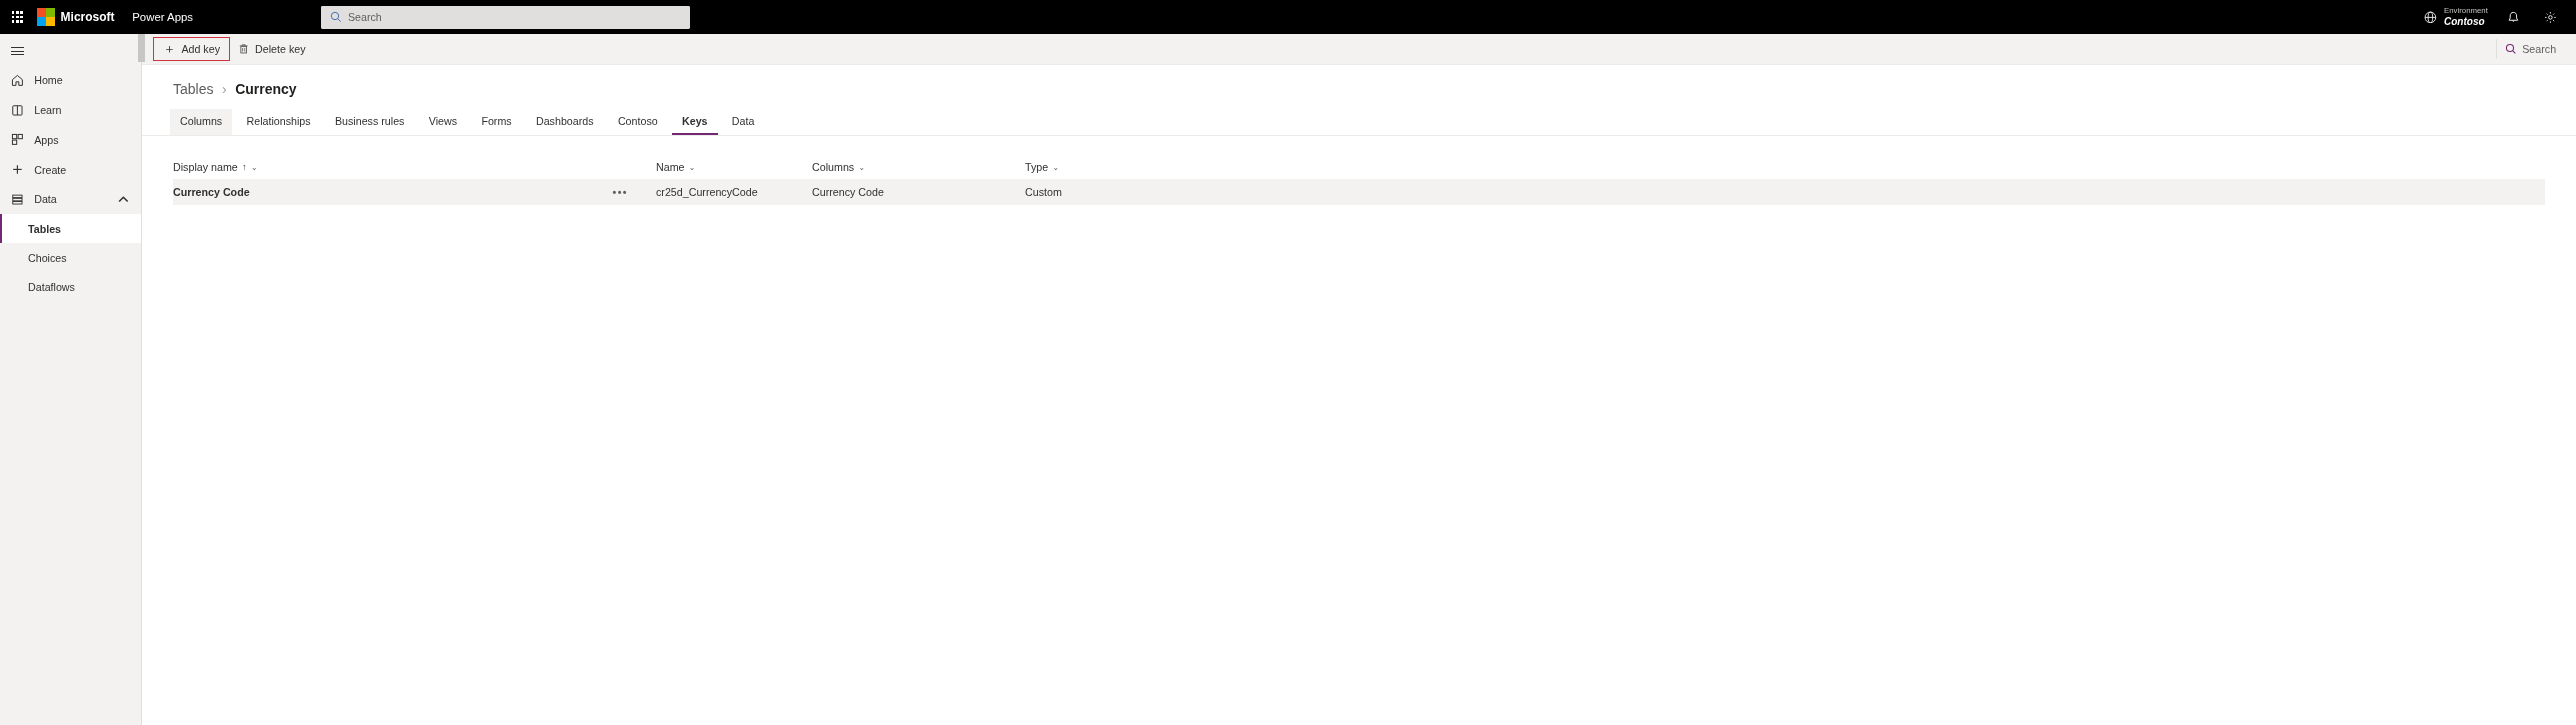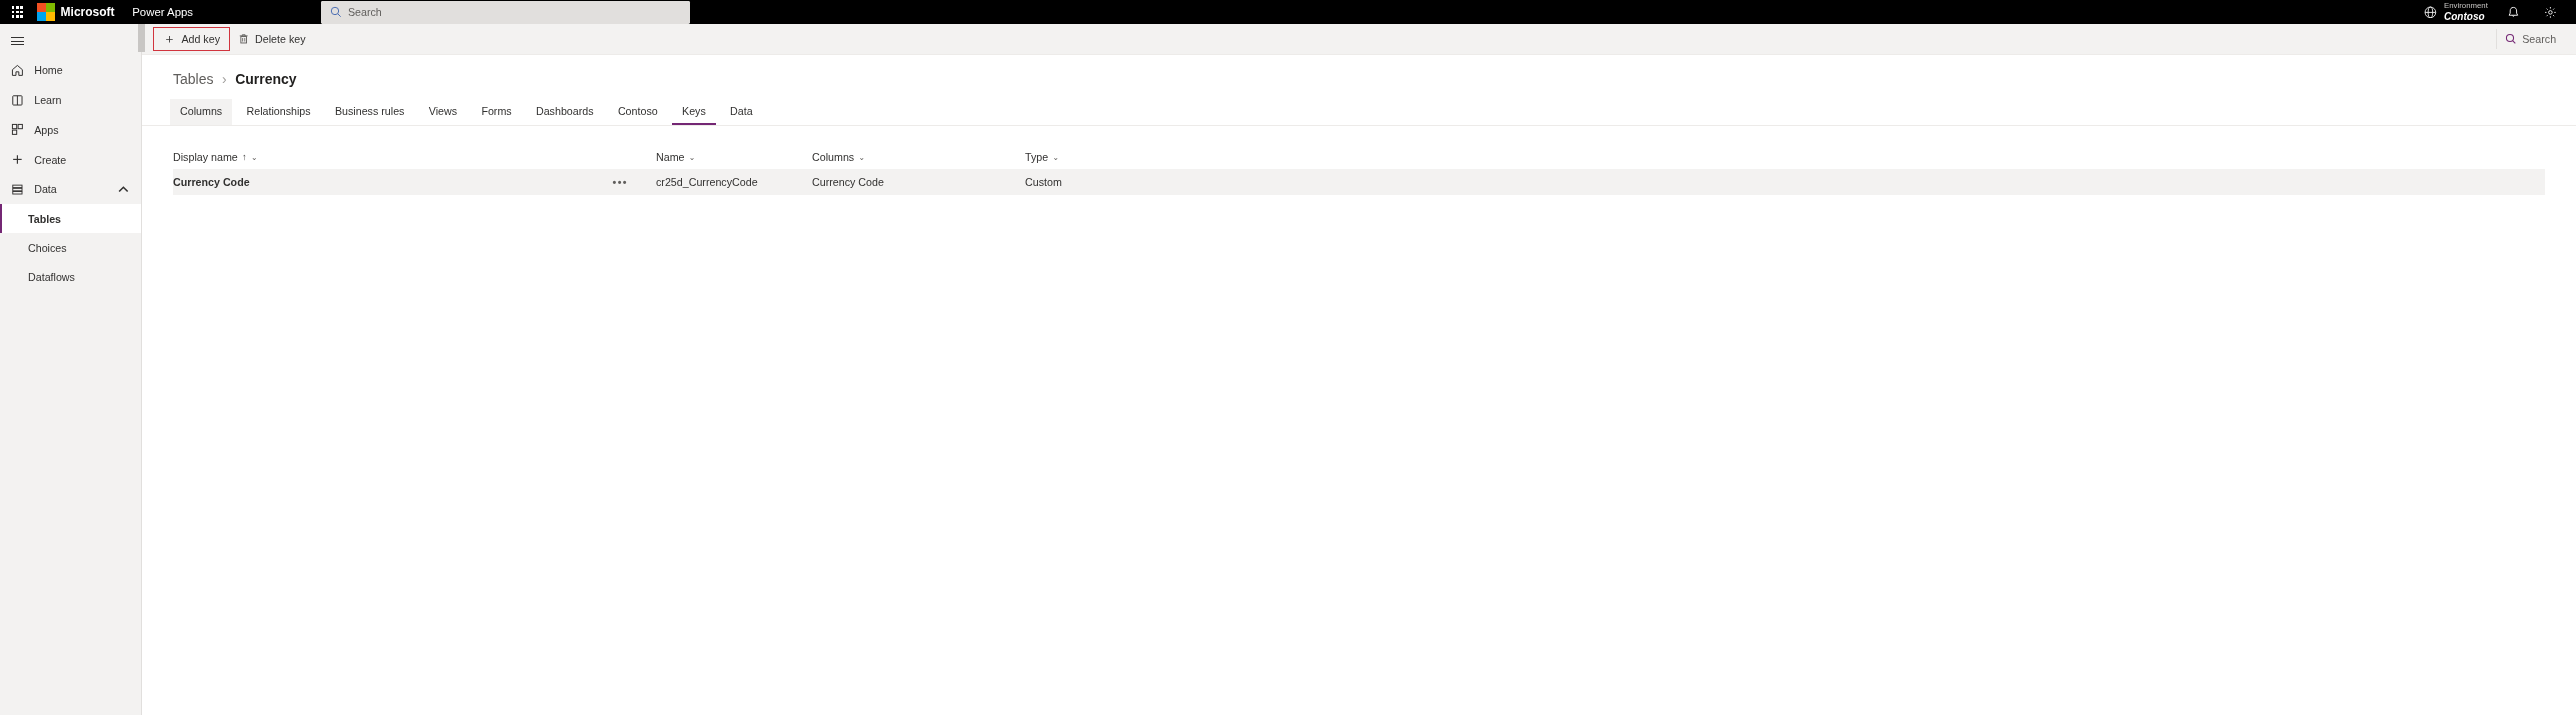--- a/index.html
+++ b/index.html
@@ -1,20 +1,20 @@
 <!DOCTYPE html>
 <html style="font-size:11.4px"><head>
 <meta charset="utf-8">
 <style>
   * { box-sizing: border-box; margin: 0; padding: 0; }
   body { font-family: "Segoe UI", Arial, sans-serif; font-size: 10px; color: #323130; background: #ffffff; }
 
   
   .top-header {
-    height: 24px;
+    height: 34px;
     background: #000000;
     display: flex;
     align-items: center;
     color: #ffffff;
     padding: 0 5.7px;
   }
   .waffle {
     width: 23px; height: 23px;
     display: flex; align-items: center; justify-content: center;
     cursor: pointer;
@@ -106,21 +106,21 @@
   
   .breadcrumb { display:flex; align-items:center; gap:8.5px; padding: 15.6px 31px 7px; font-size:14px; }
   .breadcrumb a { color:#605e5c; text-decoration:none; cursor:pointer; }
   .breadcrumb .sep { color:#a19f9d; }
   .breadcrumb .current { font-weight:700; color:#201f1e; }
 
   
   .tabs { display:flex; gap: 4.3px; padding: 5.7px 28px 0; border-bottom:0.7px solid #edebe9; }
   .tab { padding: 5.7px 10px; font-size:10.7px; color:#323130; cursor:pointer; border-bottom:2.1px solid transparent; }
   .tab.bg { background:#f3f2f1; }
-  .tab.active { border-bottom-color:#742774; font-weight:400; }
+  .tab.active { border-bottom-color:#742774; font-weight:700; }
 
   
   .table-wrap { padding: 20px 31px; }
   .thead { display:flex; padding: 5.7px 0; font-size:10.7px; font-weight:400; color:#323130; }
   .col { display:flex; align-items:center; gap:4.3px; cursor:pointer; }
   .col .chev-down { font-size:7.8px; color:#605e5c; }
   .c-display { flex: 0 0 483px; }
   .c-name    { flex: 0 0 156px; }
   .c-columns { flex: 0 0 213px; }
   .c-type    { flex: 1; }

